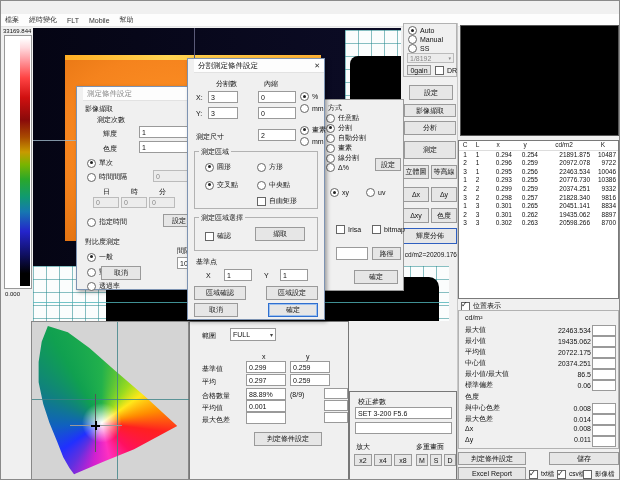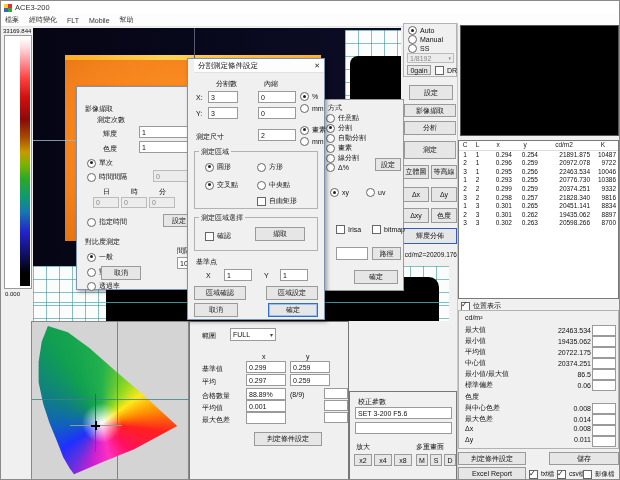--- a/index.html
+++ b/index.html
@@ -37,25 +37,20 @@
   .statrow{position:absolute;display:flex;align-items:center;width:150px;}
   .statlbl{width:68px;}
   .statval{width:58px;text-align:right;}
   .statbox{position:absolute;width:22px;height:9px;background:#fff;border:1px solid #9a9a9a;}
 </style>
 </head>
 <body>
 
 <div class="app">
 
-  <div class="abs" style="left:0;top:0;width:620px;height:13px;background:#fff;display:flex;align-items:center;padding-left:3px;">
-    <span class="abs" style="position:static;width:8px;height:8px;margin-right:3px;display:inline-block;
-      background:conic-gradient(#d33 0 25%,#3a3 25% 50%,#36c 50% 75%,#fc3 75% 100%);"></span>
-    <span class="lbl" style="font-size:7.5px;color:#333;">ACE3-200</span>
-  </div>
 
   <div class="abs" style="left:0;top:13px;width:620px;height:13px;background:#fdfdfd;border-bottom:1px solid #e6e6e6;display:flex;align-items:center;gap:10px;padding-left:4px;color:#333;">
     <span class="lbl">檔案</span>
     <span class="lbl">經時變化</span>
     <span class="lbl">FLT</span>
     <span class="lbl">Mobile</span>
     <span class="lbl">幫助</span>
   </div>
 
   <div class="abs" style="left:2px;top:27px;width:30px;font-size:6px;">33169.844</div>
@@ -449,20 +444,23 @@
     <div class="fld" style="left:82px;top:147px;width:32px;height:13px;"></div>
     <div class="btn" style="left:118px;top:147px;width:29px;height:13px;">
         <span>路徑</span>
       </div>
     <div class="btn" style="left:100px;top:170px;width:44px;height:14px;">
         <span>確定</span>
       </div>
   </div>
 
   <div class="dlg" style="left:75px;top:85px;width:120px;height:202px;z-index:4;">
+    <div class="dlg-title" style="color:#888;">
+        <span>測定條件設定</span>
+      </div>
     <span class="lbl abs" style="left:8px;top:17px;">影像擷取</span>
     <span class="lbl abs" style="left:20px;top:28px;">測定次數</span>
     <span class="lbl abs" style="left:26px;top:42px;">輝度</span>
     <div class="fld" style="left:62px;top:39px;width:52px;height:12px;">
         <span>1</span>
       </div>
     <span class="lbl abs" style="left:26px;top:57px;">色度</span>
     <div class="fld" style="left:62px;top:54px;width:52px;height:12px;">
         <span>1</span>
       </div>

